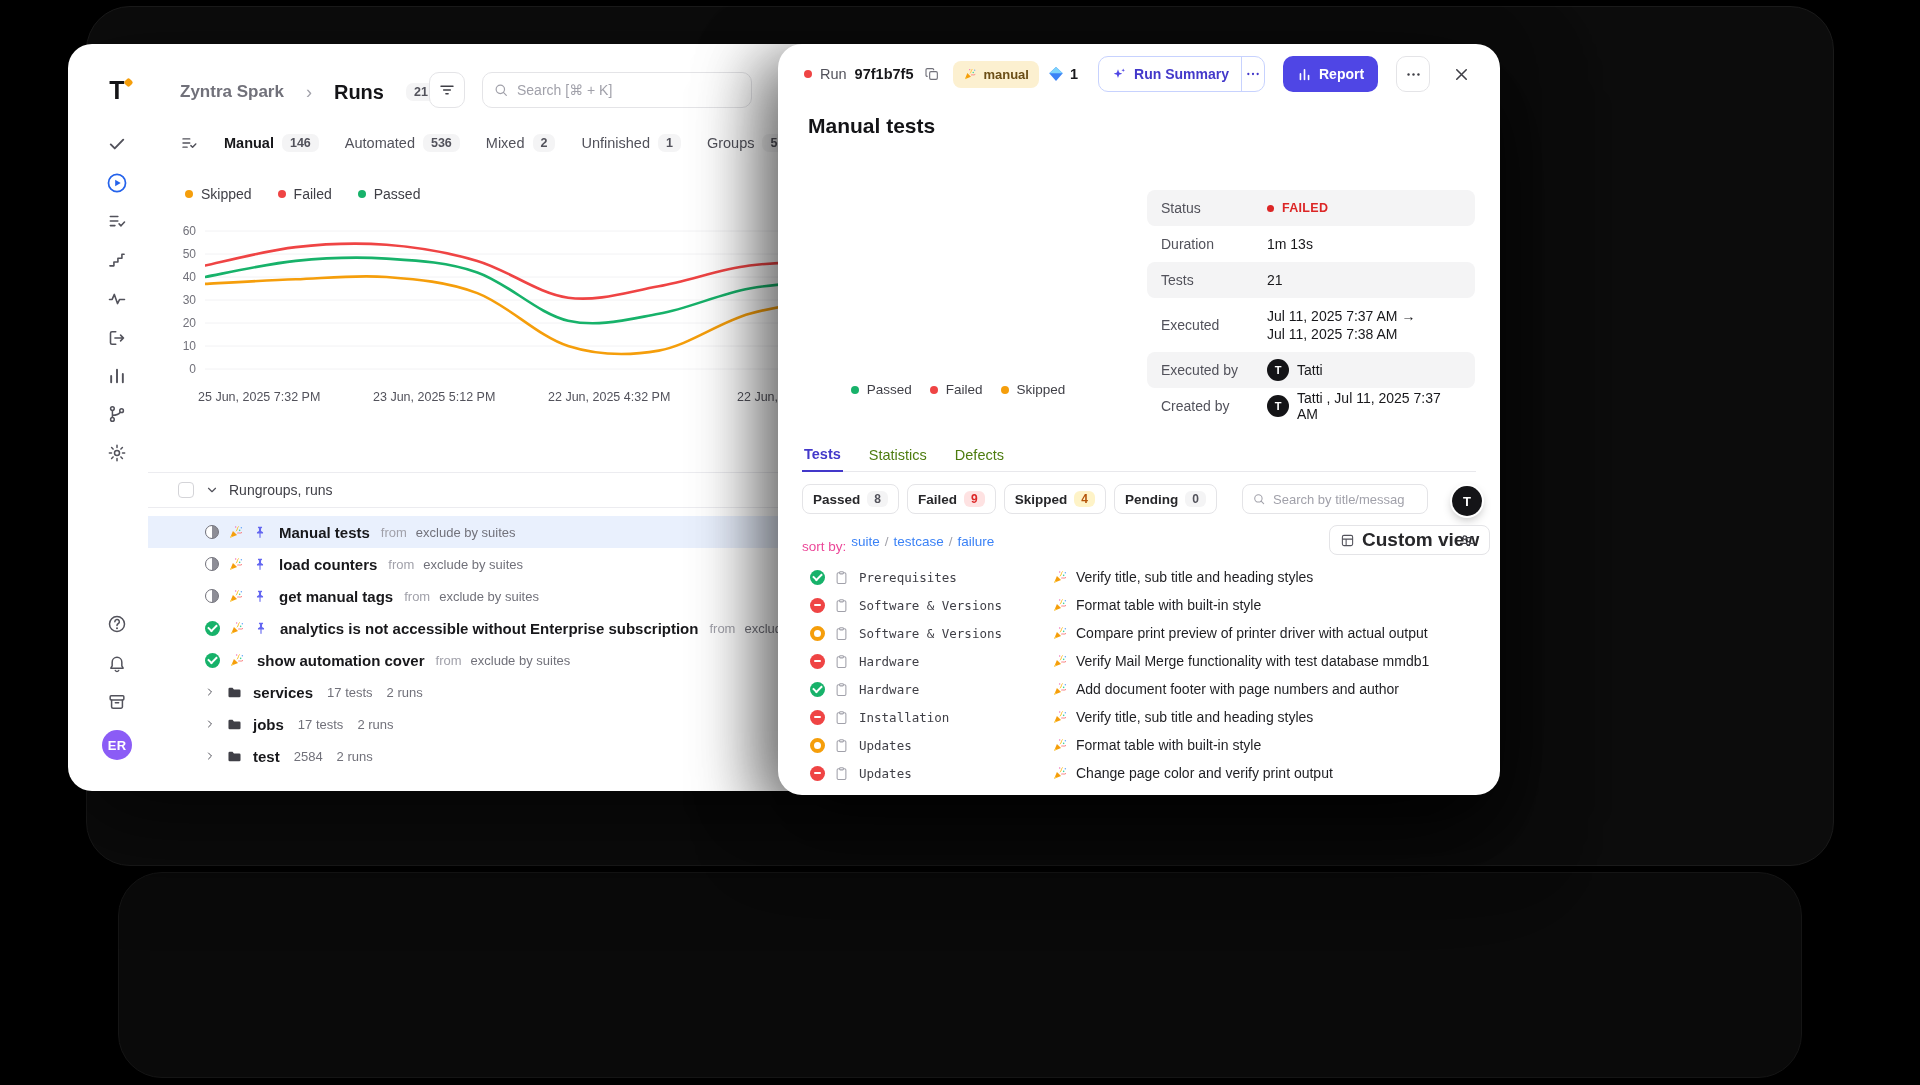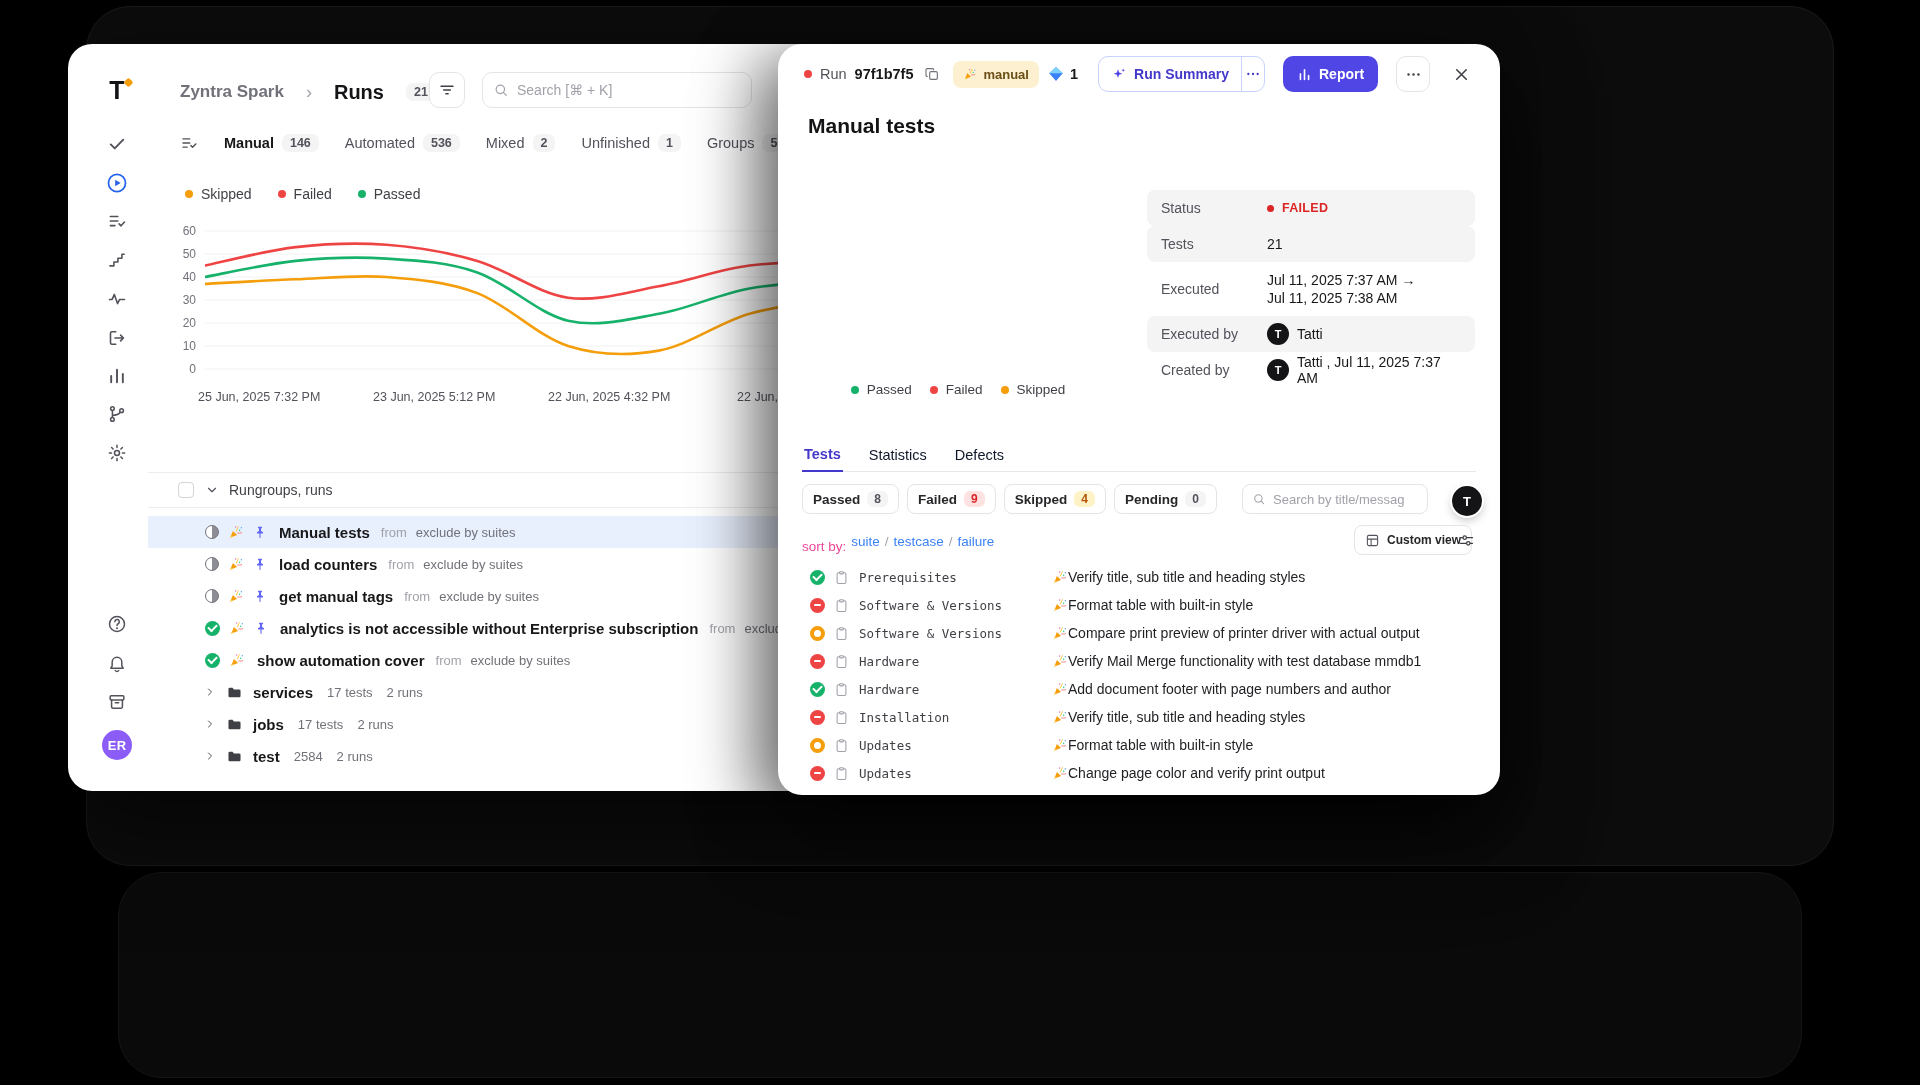--- a/index.html
+++ b/index.html
@@ -118,46 +118,46 @@
   .irow.zebra { background:#f4f4f5; }
   .irow .ilabel { width:106px; flex:none; font-size:14px; color:#52525b; }
   .irow .ival { font-size:14px; color:#18181b; display:flex; align-items:center; gap:8px; }
   .h36 { height:36px; } .h54 { height:54px; }
   .status-dot { width:7px; height:7px; border-radius:50%; background:#dc2626; flex:none; }
   .status-text { color:#dc2626; font-weight:800; font-size:12.5px; letter-spacing:.3px; }
   .exec-lines { line-height:18px; font-size:14px; color:#18181b; }
   .mini-avatar { width:22px; height:22px; border-radius:50%; background:#141417; color:#fff; font-size:11px; font-weight:700; display:flex; align-items:center; justify-content:center; flex:none; }
 
   .d-tabs { left:24px; top:394px; width:674px; height:34px; border-bottom:1px solid #e8e8ec; display:flex; gap:24px; }
-  .d-tab { height:34px; display:flex; align-items:center; padding:0 2px; font-size:14.5px; color:#0f172a; font-weight:500; cursor:pointer; }
+  .d-tab { height:34px; display:flex; align-items:center; padding:0 2px; font-size:14.5px; color:#4d7c0f; font-weight:500; cursor:pointer; }
   .d-tab.active { color:#4338ca; font-weight:600; border-bottom:2px solid #4338ca; }
 
   .chips { left:24px; top:440px; display:flex; gap:8px; align-items:center; }
   .chip { display:flex; align-items:center; gap:7px; height:30px; border:1px solid #e4e4e7; border-radius:8px; padding:0 10px; background:#fff; font-size:13.5px; font-weight:600; color:#27272a; cursor:pointer; }
   .chip-count { font-size:12px; font-weight:600; border-radius:6px; padding:1px 7px; background:#f4f4f5; color:#52525b; }
   .chip-count.tone-red { background:#fee2e2; color:#dc2626; }
   .chip-count.tone-amber { background:#fef3c7; color:#b45309; }
   .d-search { left:464px; top:440px; width:186px; height:30px; border:1px solid #e4e4e7; border-radius:8px; display:flex; align-items:center; background:#fff; }
   .d-search svg { position:absolute; left:9px; color:#a1a1aa; }
   .d-search input { border:none; outline:none; background:transparent; width:100%; height:100%; padding-left:30px; font-size:13px; font-family:inherit; }
   .d-search input::placeholder { color:#a1a1aa; }
   .assistant { left:674px; top:442px; width:30px; height:30px; border-radius:50%; background:#141417; color:#fff; font-weight:700; font-size:13px; display:flex; align-items:center; justify-content:center; box-shadow:0 0 0 2px #fff, 0 4px 10px rgba(0,0,0,.25); cursor:pointer; }
 
   .sort-row { left:24px; top:484px; height:26px; display:flex; align-items:center; gap:5px; font-size:13.5px; white-space:nowrap; }
   .sort-prefix { color:#ec4899;margin-top:10px; }
   .sort-link { color:#3b82f6; font-weight:500; cursor:pointer; }
   .sort-sep { color:#a1a1aa; }
-  .custom-view { left:576px; top:481px; height:30px; display:flex; align-items:center; gap:7px; border:1px solid #e4e4e7; border-radius:8px; background:#fff; padding:0 10px; font-size:12px; font-weight:600; color:#27272a; cursor:pointer; }
+  .custom-view { left:551px; top:481px; height:30px; display:flex; align-items:center; gap:7px; border:1px solid #e4e4e7; border-radius:8px; background:#fff; padding:0 10px; font-size:19px; font-weight:600; color:#27272a; cursor:pointer; }
   .sliders-btn { left:676px; top:484px; width:24px; height:24px; border:none; background:none; color:#3f3f46; display:flex; align-items:center; justify-content:center; cursor:pointer; }
 
   .tests { left:0; top:519px; width:722px; }
   .trow { height:28px; display:flex; align-items:center; padding-left:32px; position:relative; cursor:pointer; white-space:nowrap; }
   .trow .clip { color:#a1a1aa; margin-left:9px; flex:none; }
   .trow .suite { margin-left:10px; font-family:"DejaVu Sans Mono","Liberation Mono",monospace; font-size:12.5px; color:#3f3f46; }
-  .trow .case { position:absolute; left:274px; display:flex; align-items:center; }
+  .trow .case { position:absolute; left:274px; display:flex; align-items:center; gap:8px; }
   .trow .case-title { font-size:14px; font-weight:500; color:#1f1f23; }
 
   svg.ic { display:block; flex:none; }
 </style>
 </head>
 <body>
 
 <svg width="0" height="0" style="position:absolute" aria-hidden="true">
   <defs>
     <symbol id="sym-confetti" viewBox="0 0 24 24">
@@ -623,20 +623,24 @@
     </div>
 
     <div class="abs info">
       <div class="irow zebra h36">
         <span class="ilabel">Status</span>
         <span class="ival">
             <span class="status-dot"></span>
             <span class="status-text">FAILED</span>
           </span>
       </div>
+      <div class="irow h36">
+        <span class="ilabel">Duration</span>
+        <span class="ival">1m 13s</span>
+      </div>
       <div class="irow zebra h36">
         <span class="ilabel">Tests</span>
         <span class="ival">21</span>
       </div>
       <div class="irow h54">
         <span class="ilabel">Executed</span>
         <span class="exec-lines">
           <span style="display:block">Jul 11, 2025 7:37 AM →</span>
           <span style="display:block">Jul 11, 2025 7:38 AM</span>
         </span>

